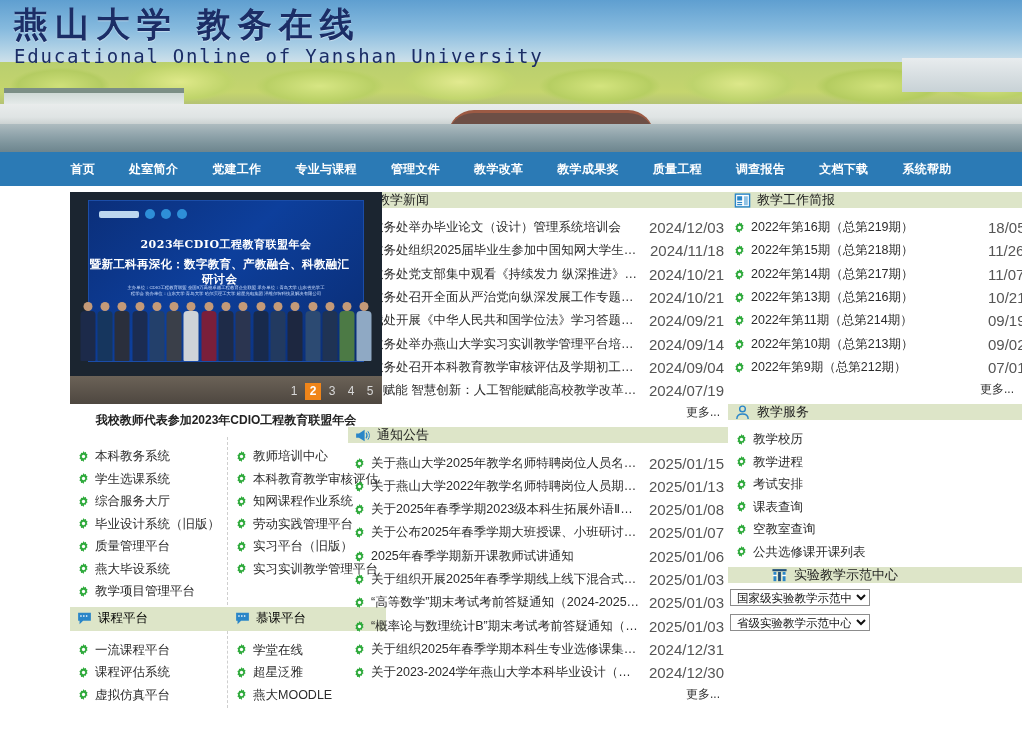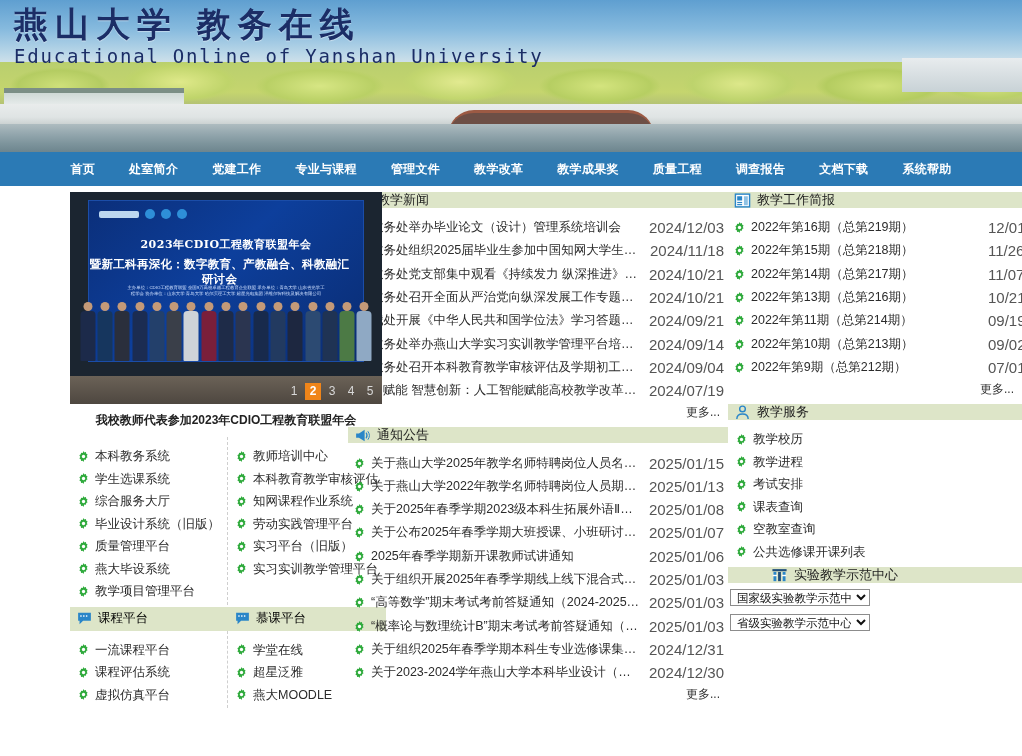--- a/index.html
+++ b/index.html
@@ -707,21 +707,21 @@
       </svg>
       <span class="sec-title">教学工作简报</span>
     </div>
     <ul class="newslist bulletin">
       <li>
           <svg class="gear" viewBox="0 0 16 16">
             <path d="M8 0l1.2 2 2.3-.4.5 2.3 2 1.2-1.3 2 1.3 2-2 1.2-.5 2.3-2.3-.4L8 16l-1.2-2-2.3.4-.5-2.3-2-1.2 1.3-2L2 6.1l2-1.2.5-2.3 2.3.4z" fill="#2faa3c"></path>
             <circle cx="8" cy="8" r="2.4" fill="#ffffff"></circle>
           </svg>
           <span class="txt">2022年第16期（总第219期）</span>
-          <span class="date">12/01</span>
+          <span class="date">18/05</span>
         </li>
       <li>
           <svg class="gear" viewBox="0 0 16 16">
             <path d="M8 0l1.2 2 2.3-.4.5 2.3 2 1.2-1.3 2 1.3 2-2 1.2-.5 2.3-2.3-.4L8 16l-1.2-2-2.3.4-.5-2.3-2-1.2 1.3-2L2 6.1l2-1.2.5-2.3 2.3.4z" fill="#2faa3c"></path>
             <circle cx="8" cy="8" r="2.4" fill="#ffffff"></circle>
           </svg>
           <span class="txt">2022年第15期（总第218期）</span>
           <span class="date">11/26</span>
         </li>
       <li>

